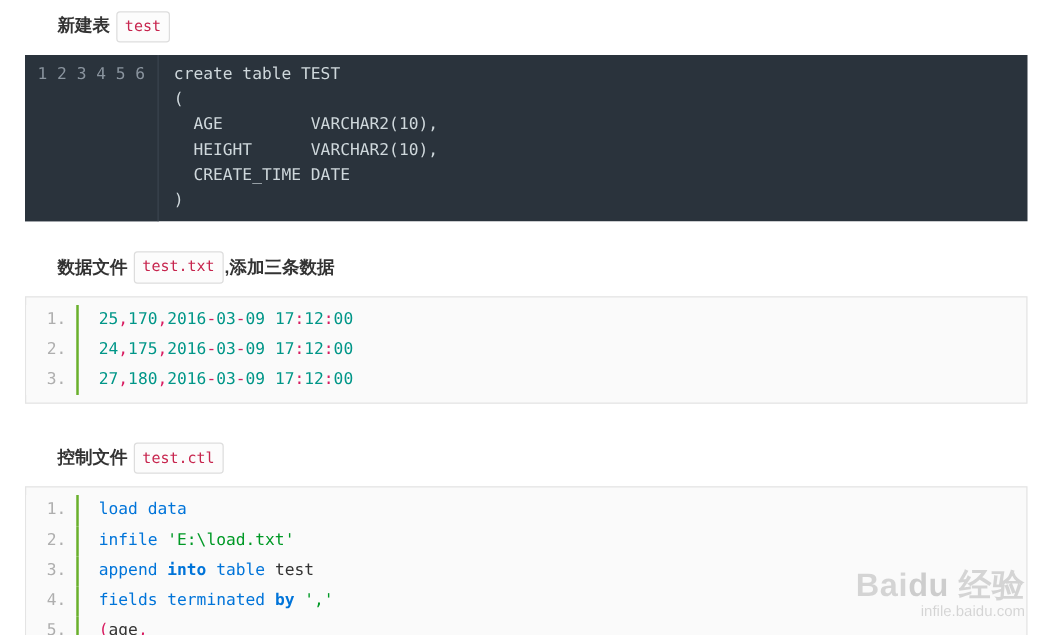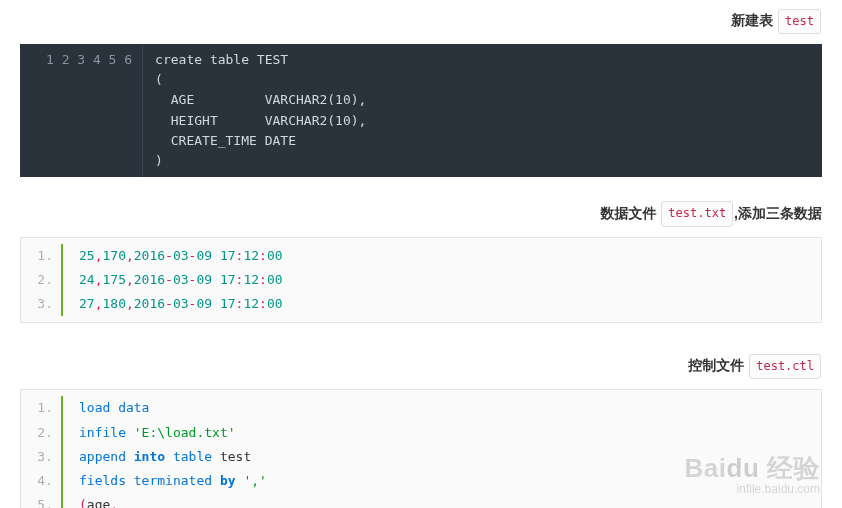--- a/index.html
+++ b/index.html
@@ -10,21 +10,20 @@
     color: #333;
     padding: 8px 20px 20px 20px;
     width: 842px;
   }
   .section-header {
     margin: 0 0 10px 26px;
     font-size: 14px;
     font-weight: bold;
     color: #333;
     line-height: 1.8;
-    text-align: right;
   }
   .code-tag {
     display: inline-block;
     border: 1px solid #ddd;
     border-radius: 3px;
     padding: 1px 6px;
     color: #c7254e;
     background: #fcfcfc;
     font-family: Consolas, Menlo, Monaco, monospace;
     font-size: 12px;
@@ -36,21 +35,20 @@
   
   .dark-block {
     background: #2a333c;
     color: #cfd8dc;
     font-family: Consolas, Menlo, Monaco, monospace;
     font-size: 13px;
     line-height: 1.55;
     display: flex;
     margin-bottom: 24px;
     border-radius: 0;
-    padding-left: 16px;
   }
   .dark-gutter {
     background: #2a333c;
     color: #8a949e;
     text-align: right;
     padding: 6px 10px 6px 10px;
     border-right: 1px solid #3a444e;
     user-select: none;
     min-width: 40px;
   }

